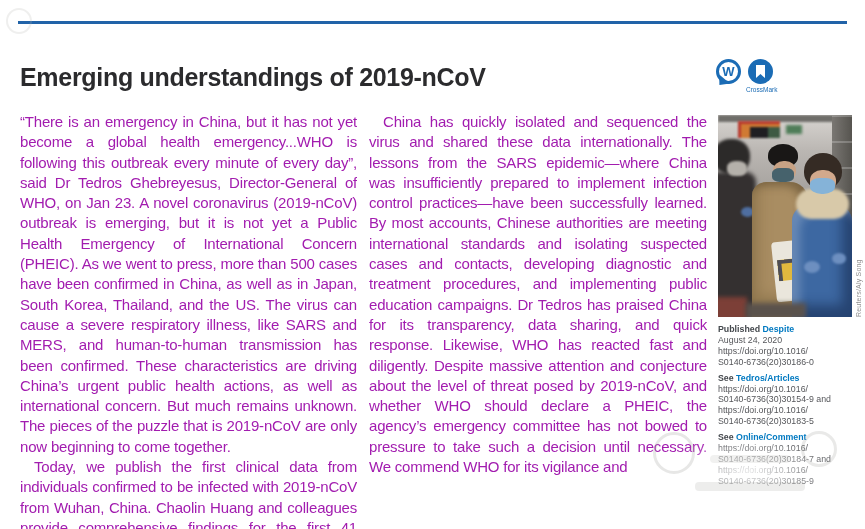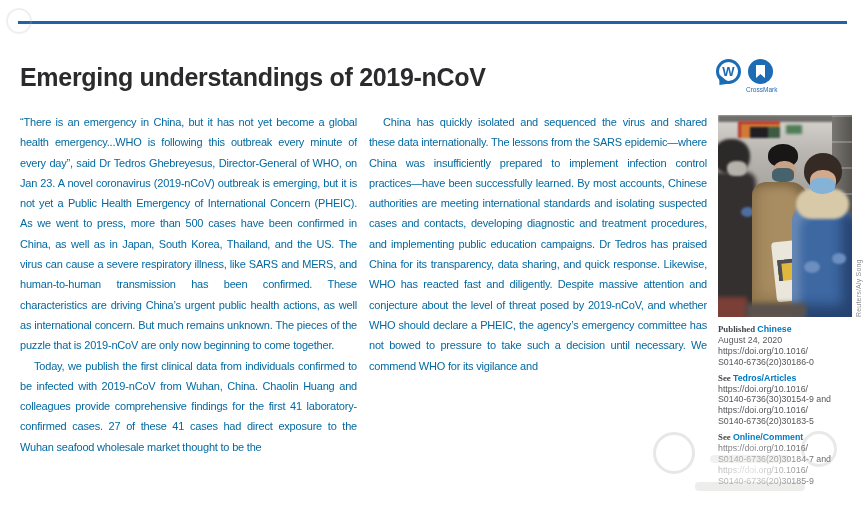--- a/index.html
+++ b/index.html
@@ -35,21 +35,21 @@
     display:flex;align-items:center;justify-content:center;
   }
   .cm-bookmark{
     width:9px;height:13px;background:#ffffff;
     clip-path:polygon(0 0,100% 0,100% 100%,50% 70%,0 100%);
   }
   .cm-label{font-size:6.5px;color:#1b6cb5;margin-top:2px;margin-left:-2px;}
   
   .col{
     position:absolute;top:112px;height:417px;overflow:hidden;
-    color:#0369a1;font-size:11px;line-height:20.3px;text-align:justify;
+    color:#a21caf;font-size:15px;line-height:20.3px;text-align:justify;
     letter-spacing:-0.2px;
   }
   .col p{margin:0;}
   .col p.indent{text-indent:14px;}
   .col-left{left:20px;width:337px;}
   .col-mid{left:369px;width:338px;}
   
   .sidebar{position:absolute;left:718px;top:115px;width:145px;}
   .photo{
     position:relative;width:134px;height:202px;overflow:hidden;
@@ -87,21 +87,21 @@
   .ph-wom-glove2{left:114px;top:138px;width:14px;height:11px;background:#6d8fc0;border-radius:50%;filter:blur(.8px);}
   .ph-redblob{left:-5px;top:182px;width:34px;height:24px;background:#7c3f37;filter:blur(2.2px);}
   .ph-botdark{left:28px;top:188px;width:60px;height:16px;background:#5a524c;filter:blur(2.5px);}
   .photo-credit{
     position:absolute;left:137px;top:60px;height:142px;
     writing-mode:vertical-rl;transform:rotate(180deg);
     font-size:7px;color:#8f8f8f;letter-spacing:.2px;white-space:nowrap;
   }
   .pub-info{margin-top:7px;width:140px;font-size:8.8px;line-height:10.9px;color:#55565a;}
   .info-block{margin-bottom:5px;}
-  .info-label{font-weight:bold;color:#44484d;font-family:Liberation Serif, serif;}
+  .info-label{font-weight:bold;color:#44484d;}
   .info-link{font-weight:bold;color:#0079c1;}
   .doi{letter-spacing:0;}
   
   .wm-corner{
     position:absolute;left:6px;top:8px;width:22px;height:22px;border-radius:50%;
     border:2px solid rgba(180,180,178,.22);pointer-events:none;
   }
   .wm-main{
     position:absolute;right:0;bottom:0;width:260px;height:115px;pointer-events:none;
     background:radial-gradient(ellipse 130px 48px at 55% 50%,rgba(255,255,255,.85),rgba(255,255,255,0) 72%);
@@ -171,21 +171,21 @@
       <div class="ph-wom-glove1"></div>
       <div class="ph-wom-glove2"></div>
       <div class="ph-redblob"></div>
       <div class="ph-botdark"></div>
     </div>
     <div class="photo-credit">Reuters/Aly Song</div>
 
     <div class="pub-info">
       <div class="info-block">
         <div>
-          <span class="info-label">Published </span><span class="info-link">Chinese</span>
+          <span class="info-label">Published </span><span class="info-link">Despite</span>
         </div>
         <div>August 24, 2020</div>
         <div class="doi">https://doi.org/10.1016/</div>
         <div class="doi">S0140-6736(20)30186-0</div>
       </div>
 
       <div class="info-block">
         <div>
           <span class="info-label">See </span><span class="info-link">Tedros/Articles</span>
         </div>

